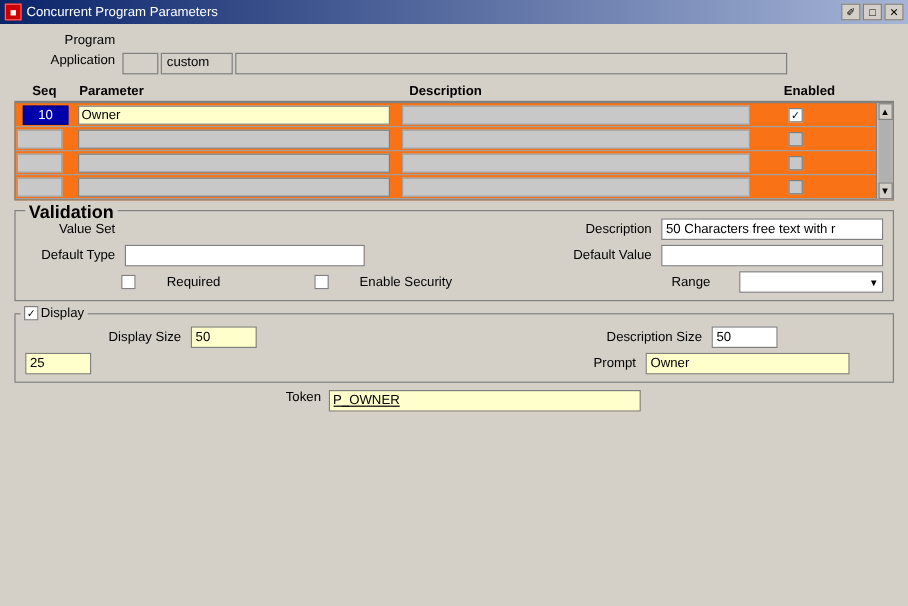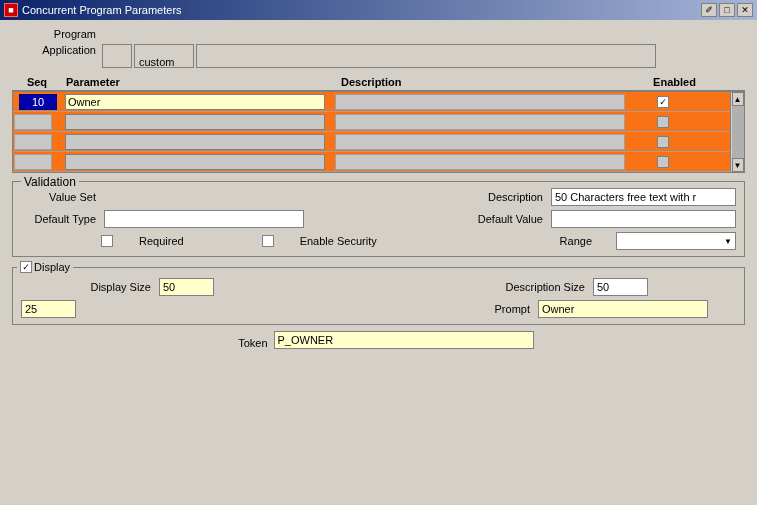--- a/index.html
+++ b/index.html
@@ -53,21 +53,21 @@
       font-size: 9px;
       color: #000;
       cursor: pointer;
     }
     .main-content {
       background: #d4d0c8;
       padding: 8px 12px;
     }
     .form-row {
       display: flex;
-      align-items: flex-end;
+      align-items: flex-start;
       margin-bottom: 4px;
     }
     .label {
       text-align: right;
       padding-right: 6px;
       color: #000;
       white-space: nowrap;
     }
     .input-field {
       background: white;
@@ -91,21 +91,21 @@
       margin-bottom: 4px;
     }
     .app-row {
       display: flex;
       margin-bottom: 6px;
     }
     .app-segment {
       background: #d4d0c8;
       border: 1px solid #808080;
       height: 18px;
-      padding: 11px 4px;
+      padding: 1px 4px;
       font-size: 11px;
     }
     .conflicts-row {
       display: flex;
       align-items: center;
       margin-bottom: 8px;
     }
     
     .table-section {
       background: #d4d0c8;
@@ -195,22 +195,22 @@
       padding: 6px 8px;
       margin-bottom: 4px;
       position: relative;
     }
     .section-label {
       position: absolute;
       top: -7px;
       left: 8px;
       background: #d4d0c8;
       padding: 0 3px;
-      font-weight: normal;
-      font-size: 12px;
+      font-weight: bold;
+      font-size: 15px;
     }
     .checkbox-label {
       position: absolute;
       top: -7px;
       left: 4px;
       background: #d4d0c8;
       padding: 0 3px;
       font-size: 11px;
       display: flex;
       align-items: center;
@@ -424,16 +424,16 @@
         <div style="flex:1;"></div>
         <div class="val-label" style="width:55px;">Prompt</div>
         <input class="input-field-yellow" style="width: 170px;" type="text" value="Owner">
         <div style="width:20px;"></div>
       </div>
     </div>
   </div>
 
   <div class="form-row" style="margin-top:6px; justify-content:center;">
     <div class="label" style="width:50px;">Token</div>
-    <input class="input-field-yellow" style="width: 260px;" type="text" value="P_OWNER">
+    <input class="input-field-yellow" style="width: 260px; text-decoration: underline;" type="text" value="P_OWNER">
   </div>
 
 </div>
 
 </body></html>

